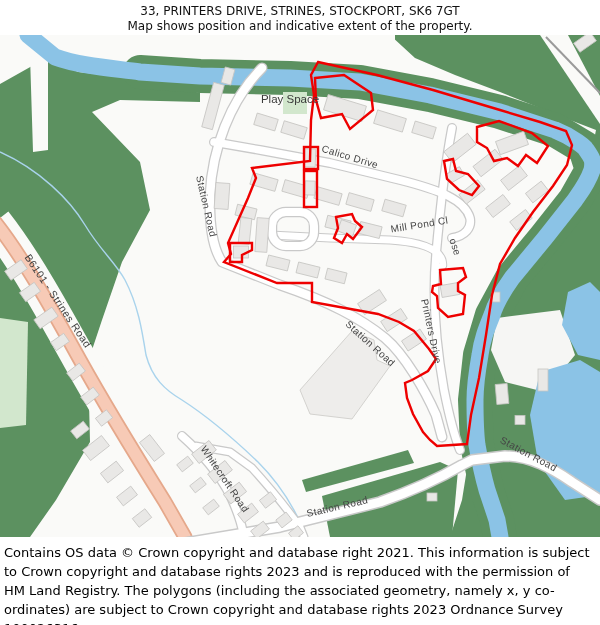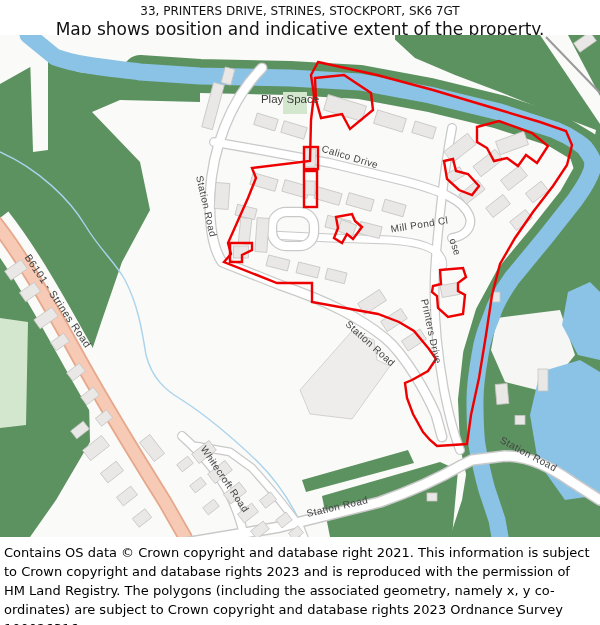--- a/index.html
+++ b/index.html
@@ -1,20 +1,20 @@
 <!DOCTYPE html>
 <html><head>
 <meta charset="utf-8">
 <style>
   html,body{margin:0;padding:0;background:#ffffff;width:600px;}
   body{font-family:"DejaVu Sans","Liberation Sans",sans-serif;}
   .page{width:600px;height:625px;position:relative;overflow:hidden;background:#fff;}
   .title-block{height:35px;text-align:center;}
   .title-line1{font-size:12px;color:#111;padding-top:4px;}
-  .title-line2{font-size:17px;color:#111;padding-top:1px;}
+  .title-line2{font-size:12px;color:#111;padding-top:1px;}
   .map-wrap{width:588px;height:502px;position:relative;}
   svg{display:block;}
   .land{fill:#fafaf8;}
   .green{fill:#5c9160;stroke:none;}
   .palegreen{fill:#d2e7cd;}
   .whitepatch{fill:#fafaf8;}
   .clearing{fill:#f6f6f4;}
   .water-fill{fill:#8bc3e6;}
   .riverbank{fill:none;stroke:#5c9160;stroke-width:34;stroke-linecap:round;stroke-linejoin:round;}
   .river{fill:none;stroke:#8bc3e6;stroke-width:17;stroke-linecap:round;stroke-linejoin:round;}

